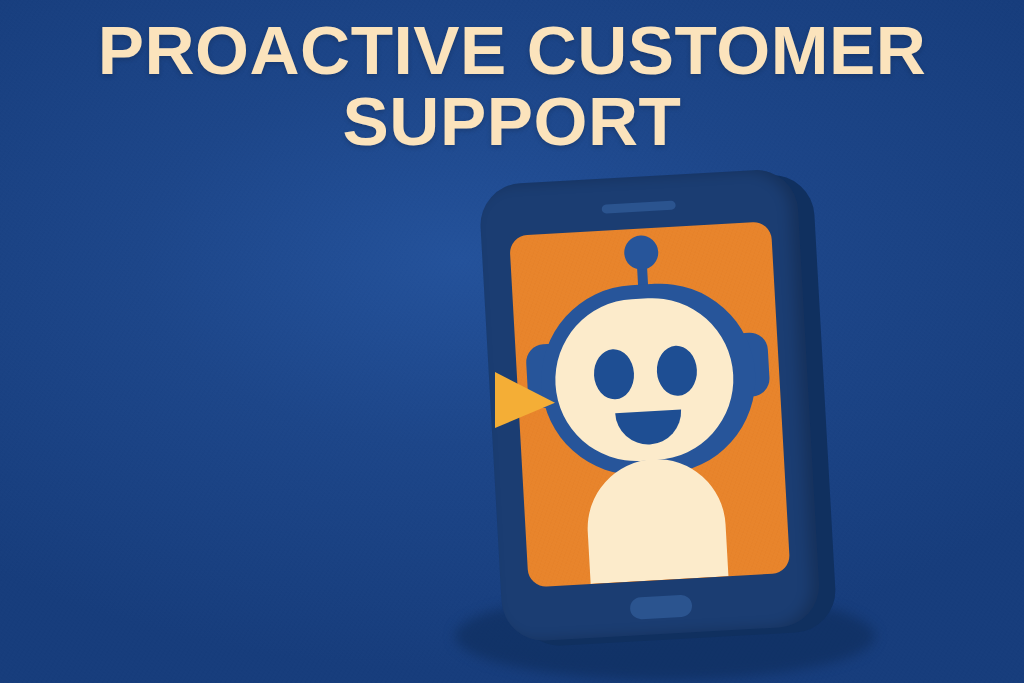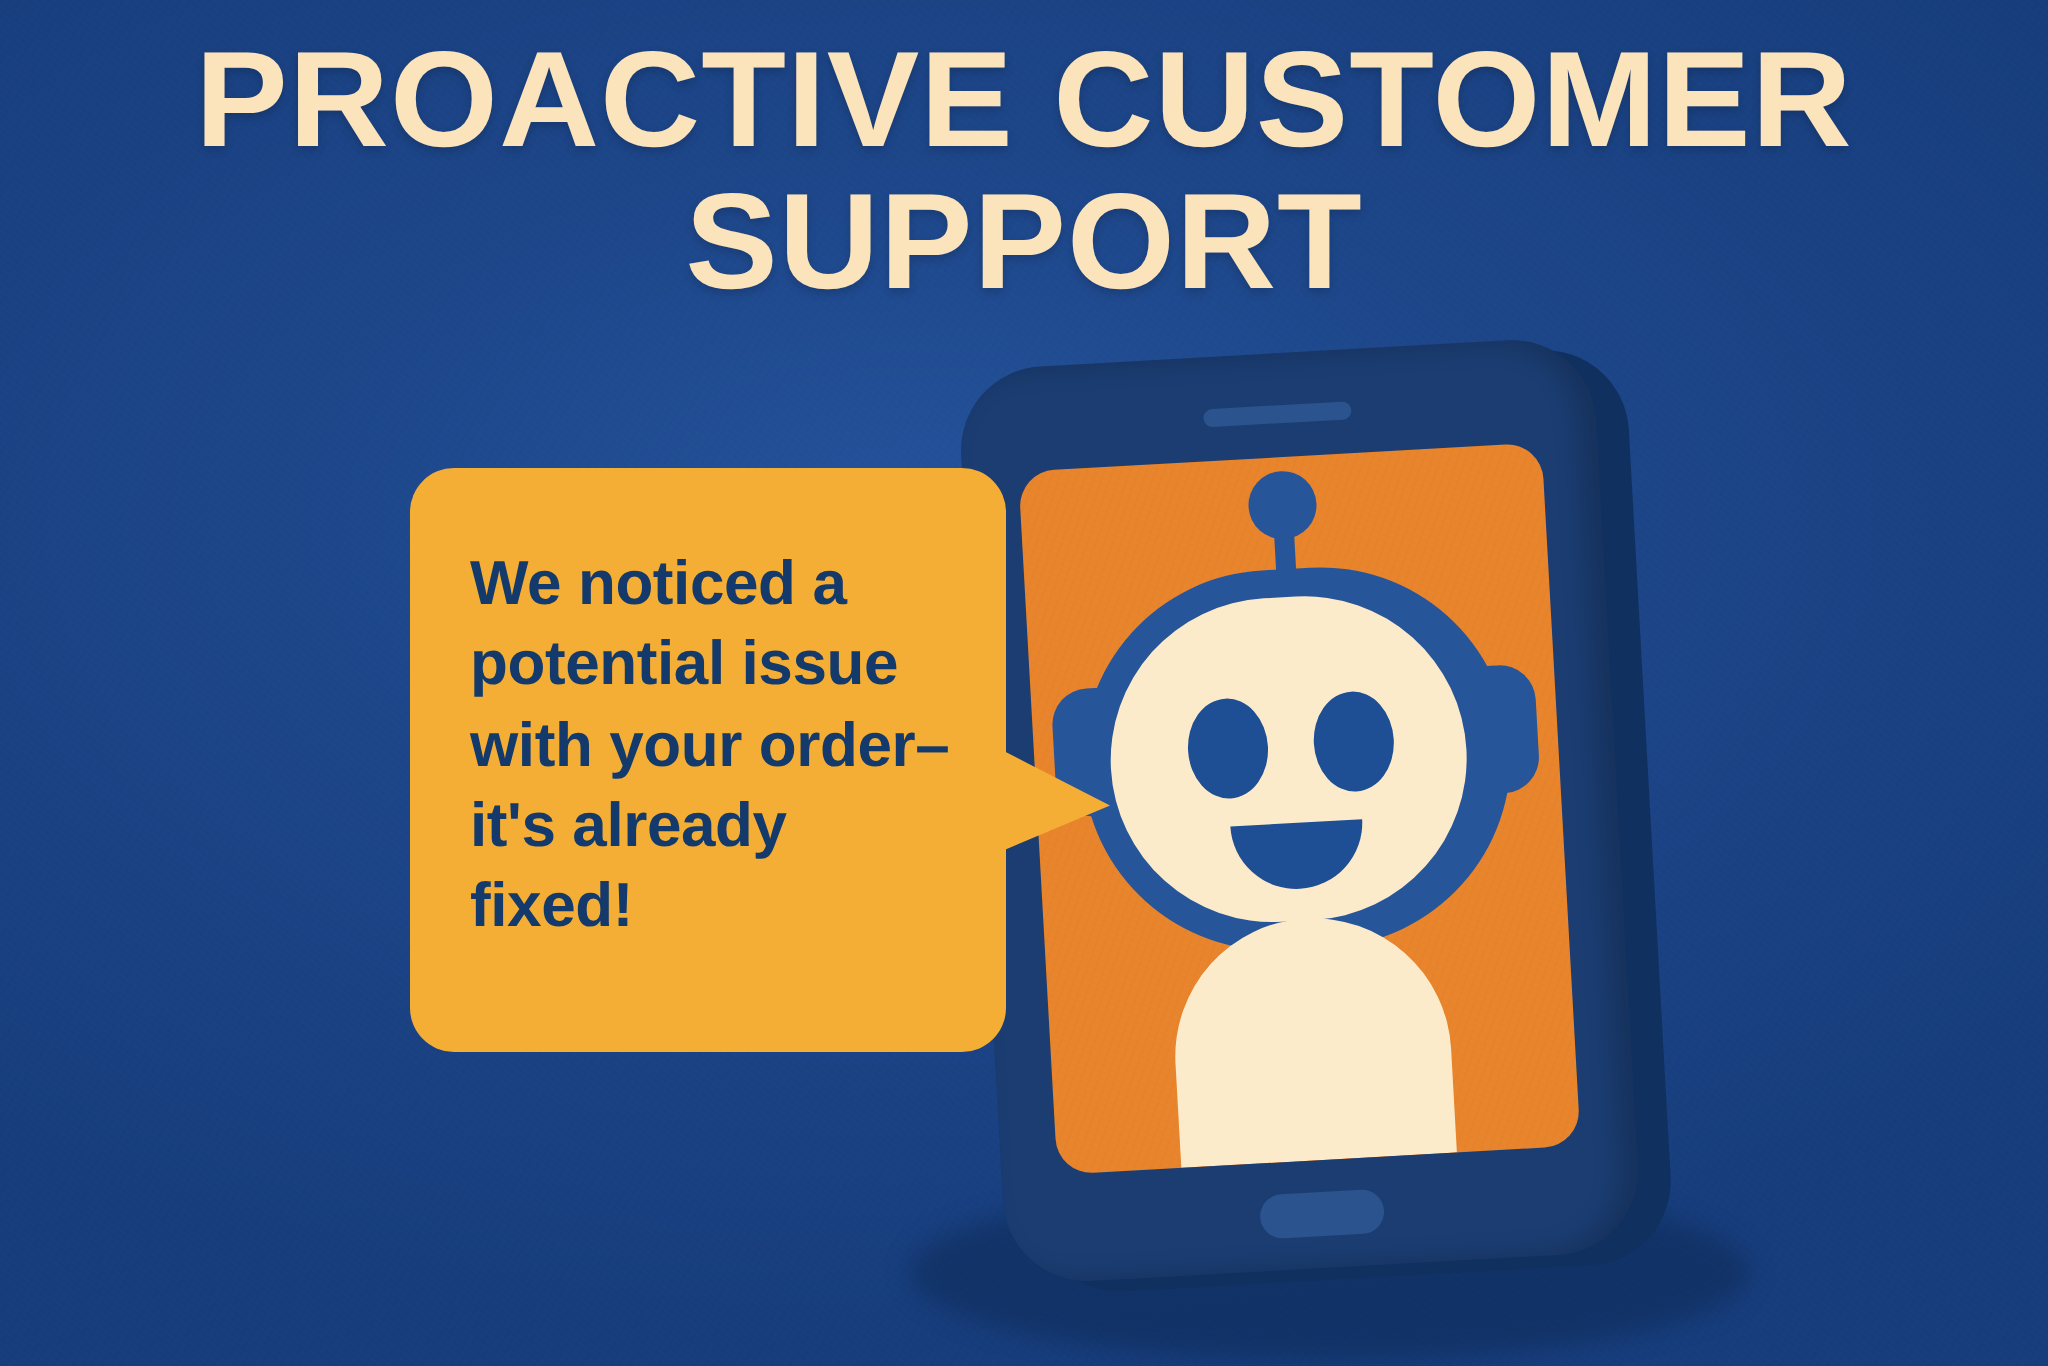--- a/index.html
+++ b/index.html
@@ -213,21 +213,14 @@
 
           <path d="M96 183 q0 0 0 0 h66 a33 33 0 0 1 -66 0 z" fill="#1E4E93"></path>
 
           <path d="M62 352 V300 a69 69 0 0 1 69 -69 a69 69 0 0 1 69 69 V352 Z" fill="#FCEBCB"></path>
         </svg>
       </div>
     </div>
   </div>
 
   <div id="bubble-tail"></div>
-  <div id="bubble">
-    <div id="bubble-text"> We noticed a
-potential issue
-with your order–
-it's already
-fixed!</div>
-  </div>
 
 </div>
 
 </body></html>

